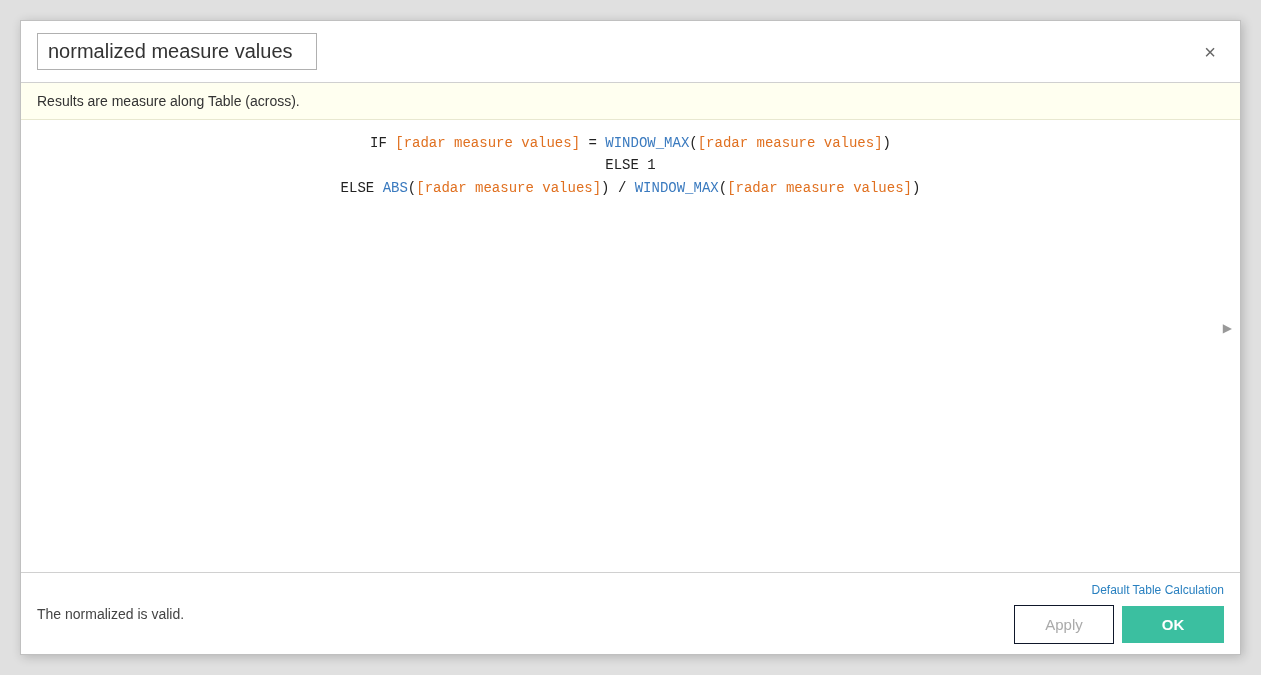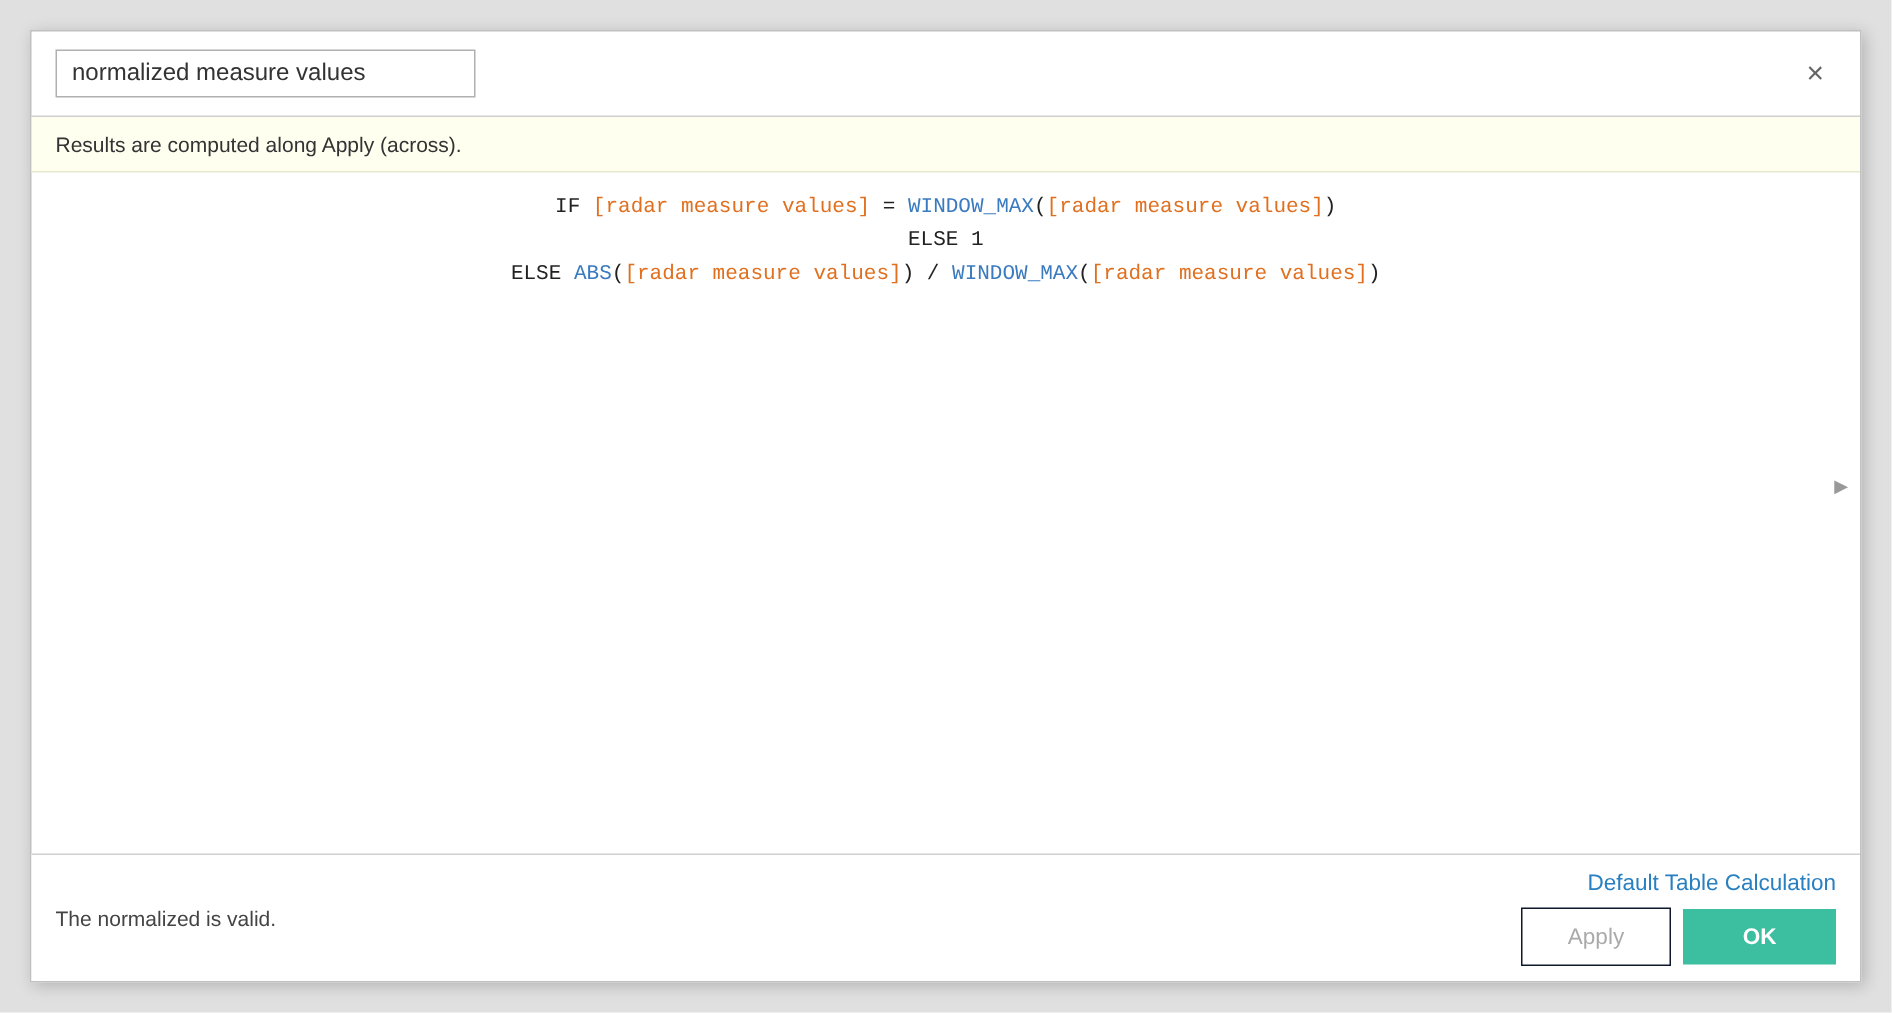--- a/index.html
+++ b/index.html
@@ -30,21 +30,21 @@
 
     .dialog-header {
       display: flex;
       align-items: center;
       padding: 12px 16px;
       border-bottom: 1px solid #d0d0d0;
       flex-shrink: 0;
     }
 
     .title-input {
-      font-size: 16px;
+      font-size: 20px;
       border: 1px solid #b0b0b0;
       padding: 6px 10px;
       width: 280px;
       color: #333;
       outline: none;
     }
 
     .close-btn {
       margin-left: auto;
       background: none;
@@ -128,21 +128,21 @@
     .footer-right {
       margin-left: auto;
       display: flex;
       flex-direction: column;
       align-items: flex-end;
       gap: 8px;
     }
 
     .default-calc-link {
       color: #2980c0;
-      font-size: 15px;
+      font-size: 12px;
       font-weight: 500;
       cursor: pointer;
       text-decoration: none;
       text-align: center;
     }
 
     .btn-row {
       display: flex;
       gap: 8px;
       align-items: center;
@@ -177,21 +177,21 @@
 <div class="dialog">
 
   <div class="dialog-header">
     <input type="text" class="title-input" value="normalized measure values" style="">
     <button class="close-btn">×</button>
   </div>
 
   <div class="content-area">
 
     <div class="info-banner">
-      <span>Results are computed along Apply (across).</span>
+      <span>Results are measure along Table (across).</span>
     </div>
 
     <div class="code-editor" id="code-editor">
 
     <span class="code-line"><span class="kw-black">IF </span><span class="kw-orange">[radar measure values]</span><span class="kw-black"> = </span><span class="kw-blue">WINDOW_MAX</span><span class="kw-black">(</span><span class="kw-orange">[radar measure values]</span><span class="kw-black">)</span></span>
         <span class="code-line"><span class="kw-black">ELSE </span><span class="kw-black">1</span></span>
         <span class="code-line"><span class="kw-black">ELSE </span><span class="kw-blue">ABS</span><span class="kw-black">(</span><span class="kw-orange">[radar measure values]</span><span class="kw-black">) / </span><span class="kw-blue">WINDOW_MAX</span><span class="kw-black">(</span><span class="kw-orange">[radar measure values]</span><span class="kw-black">)</span></span>
       </div>
 
     <div class="scrollbar-arrow">▶</div>

